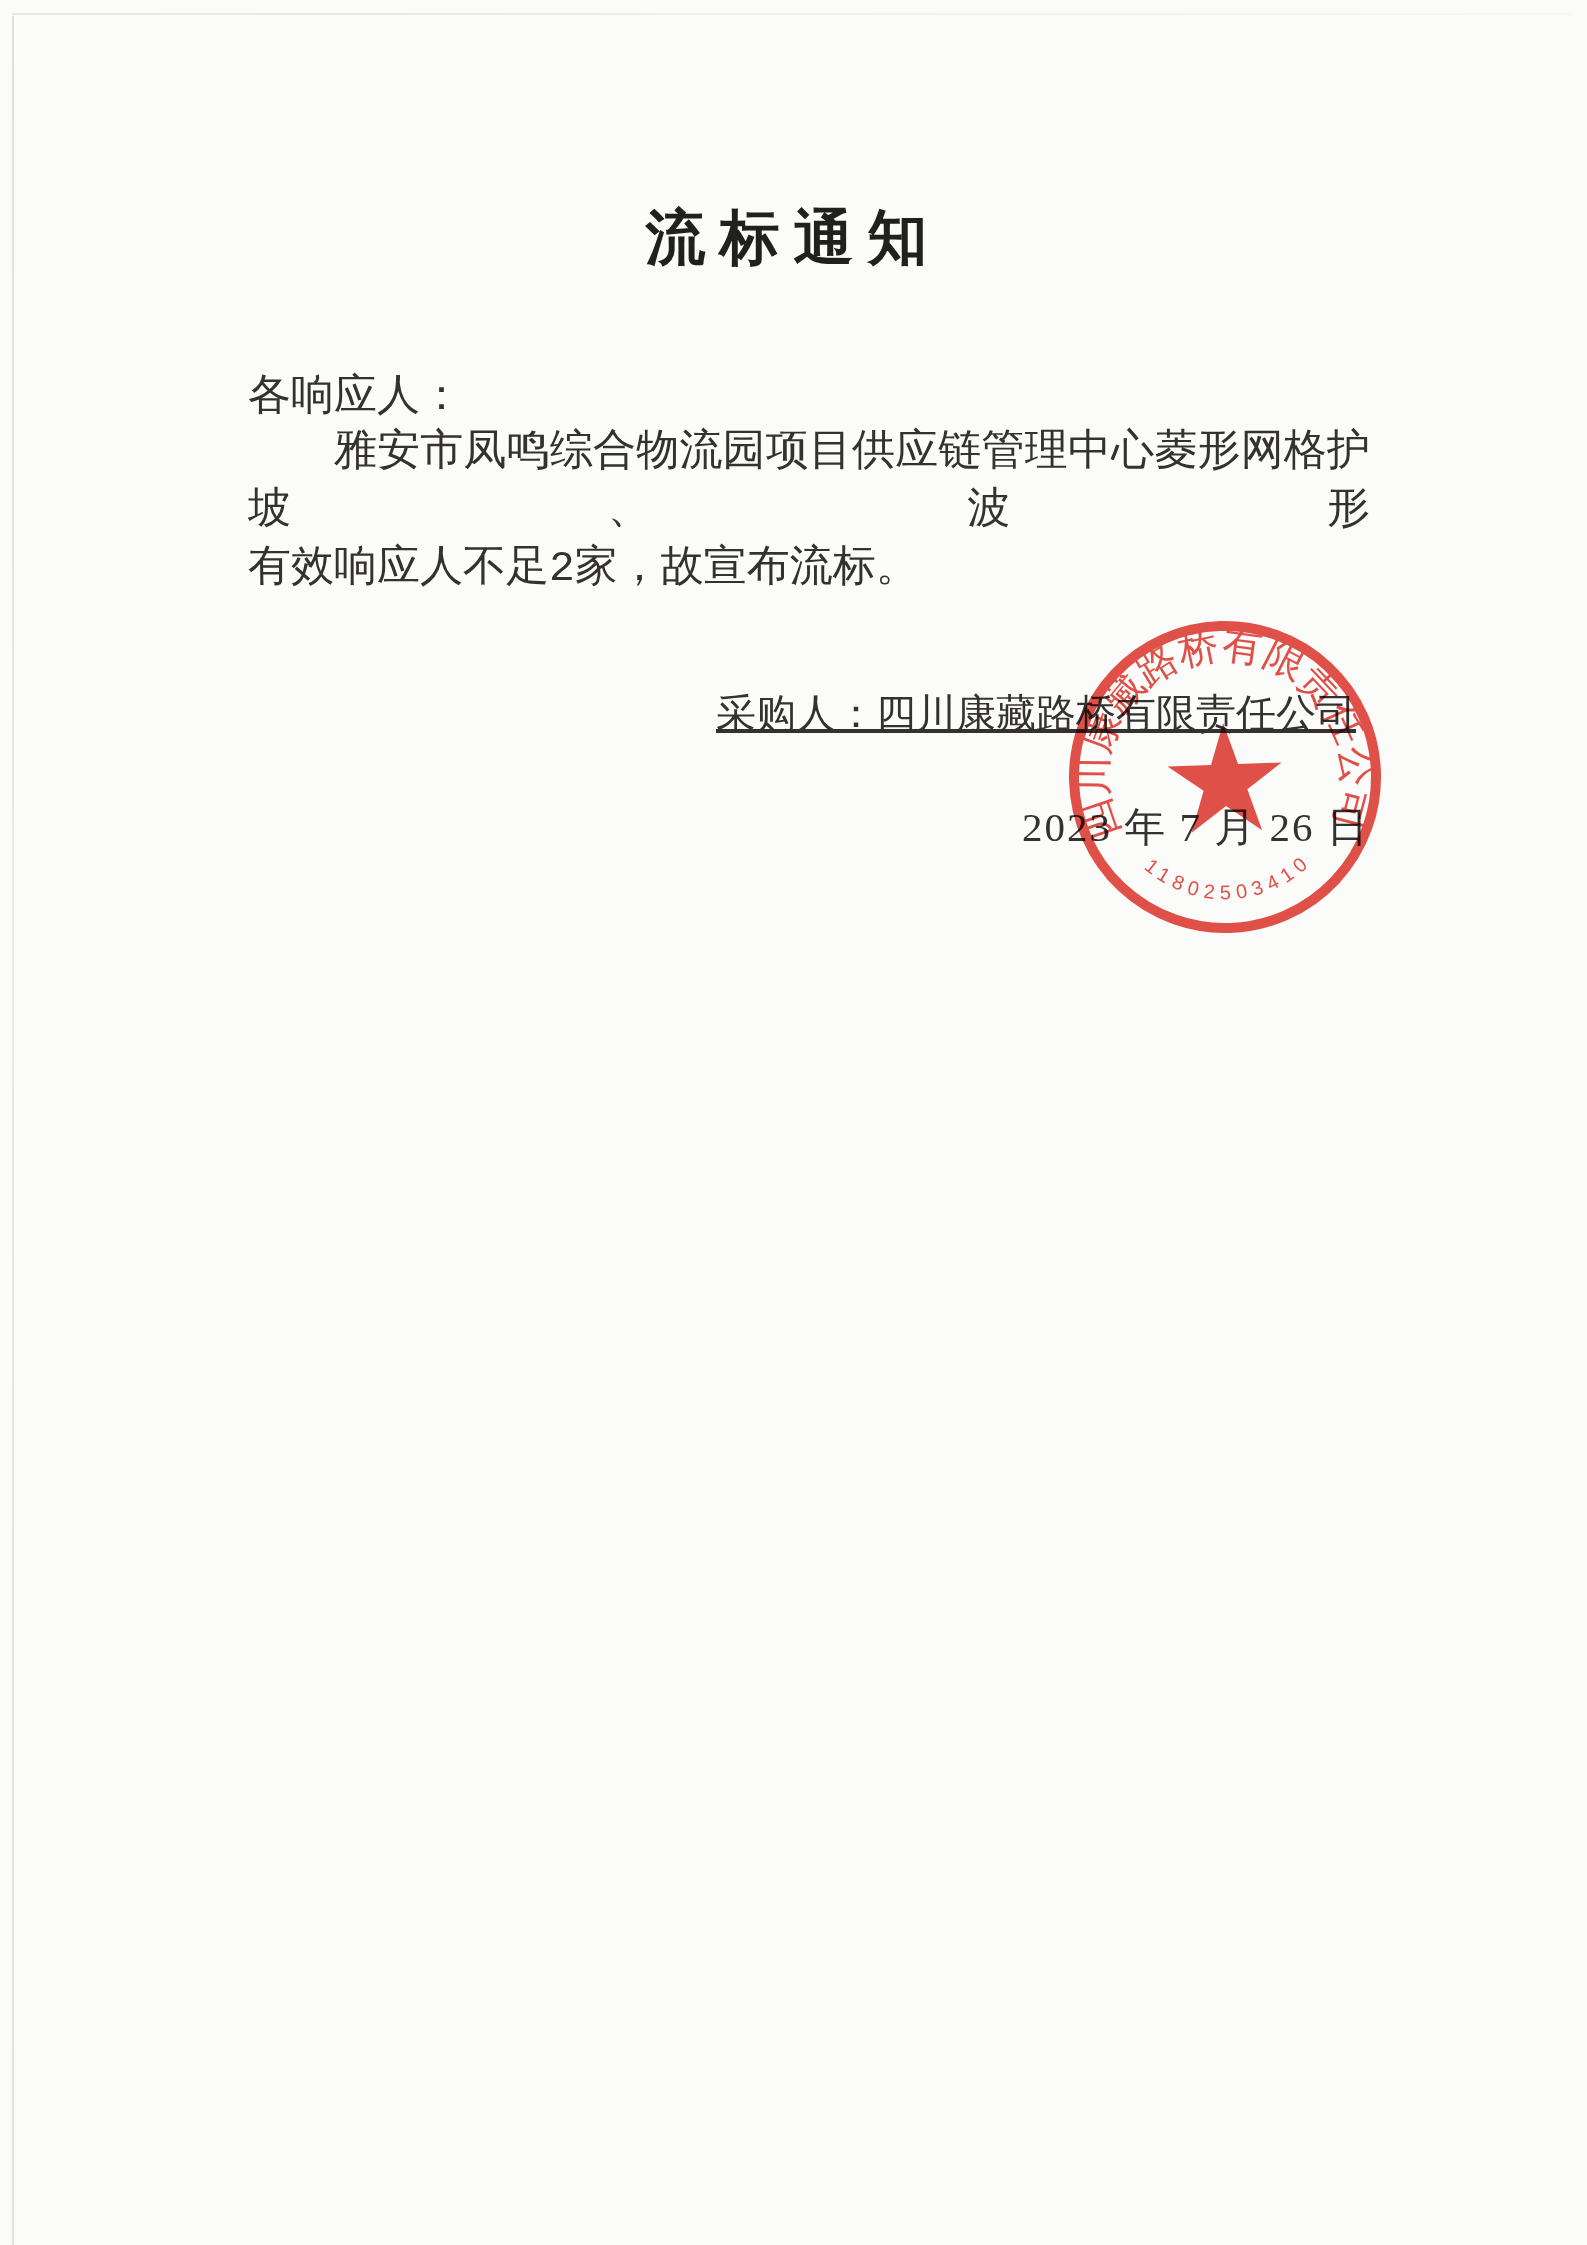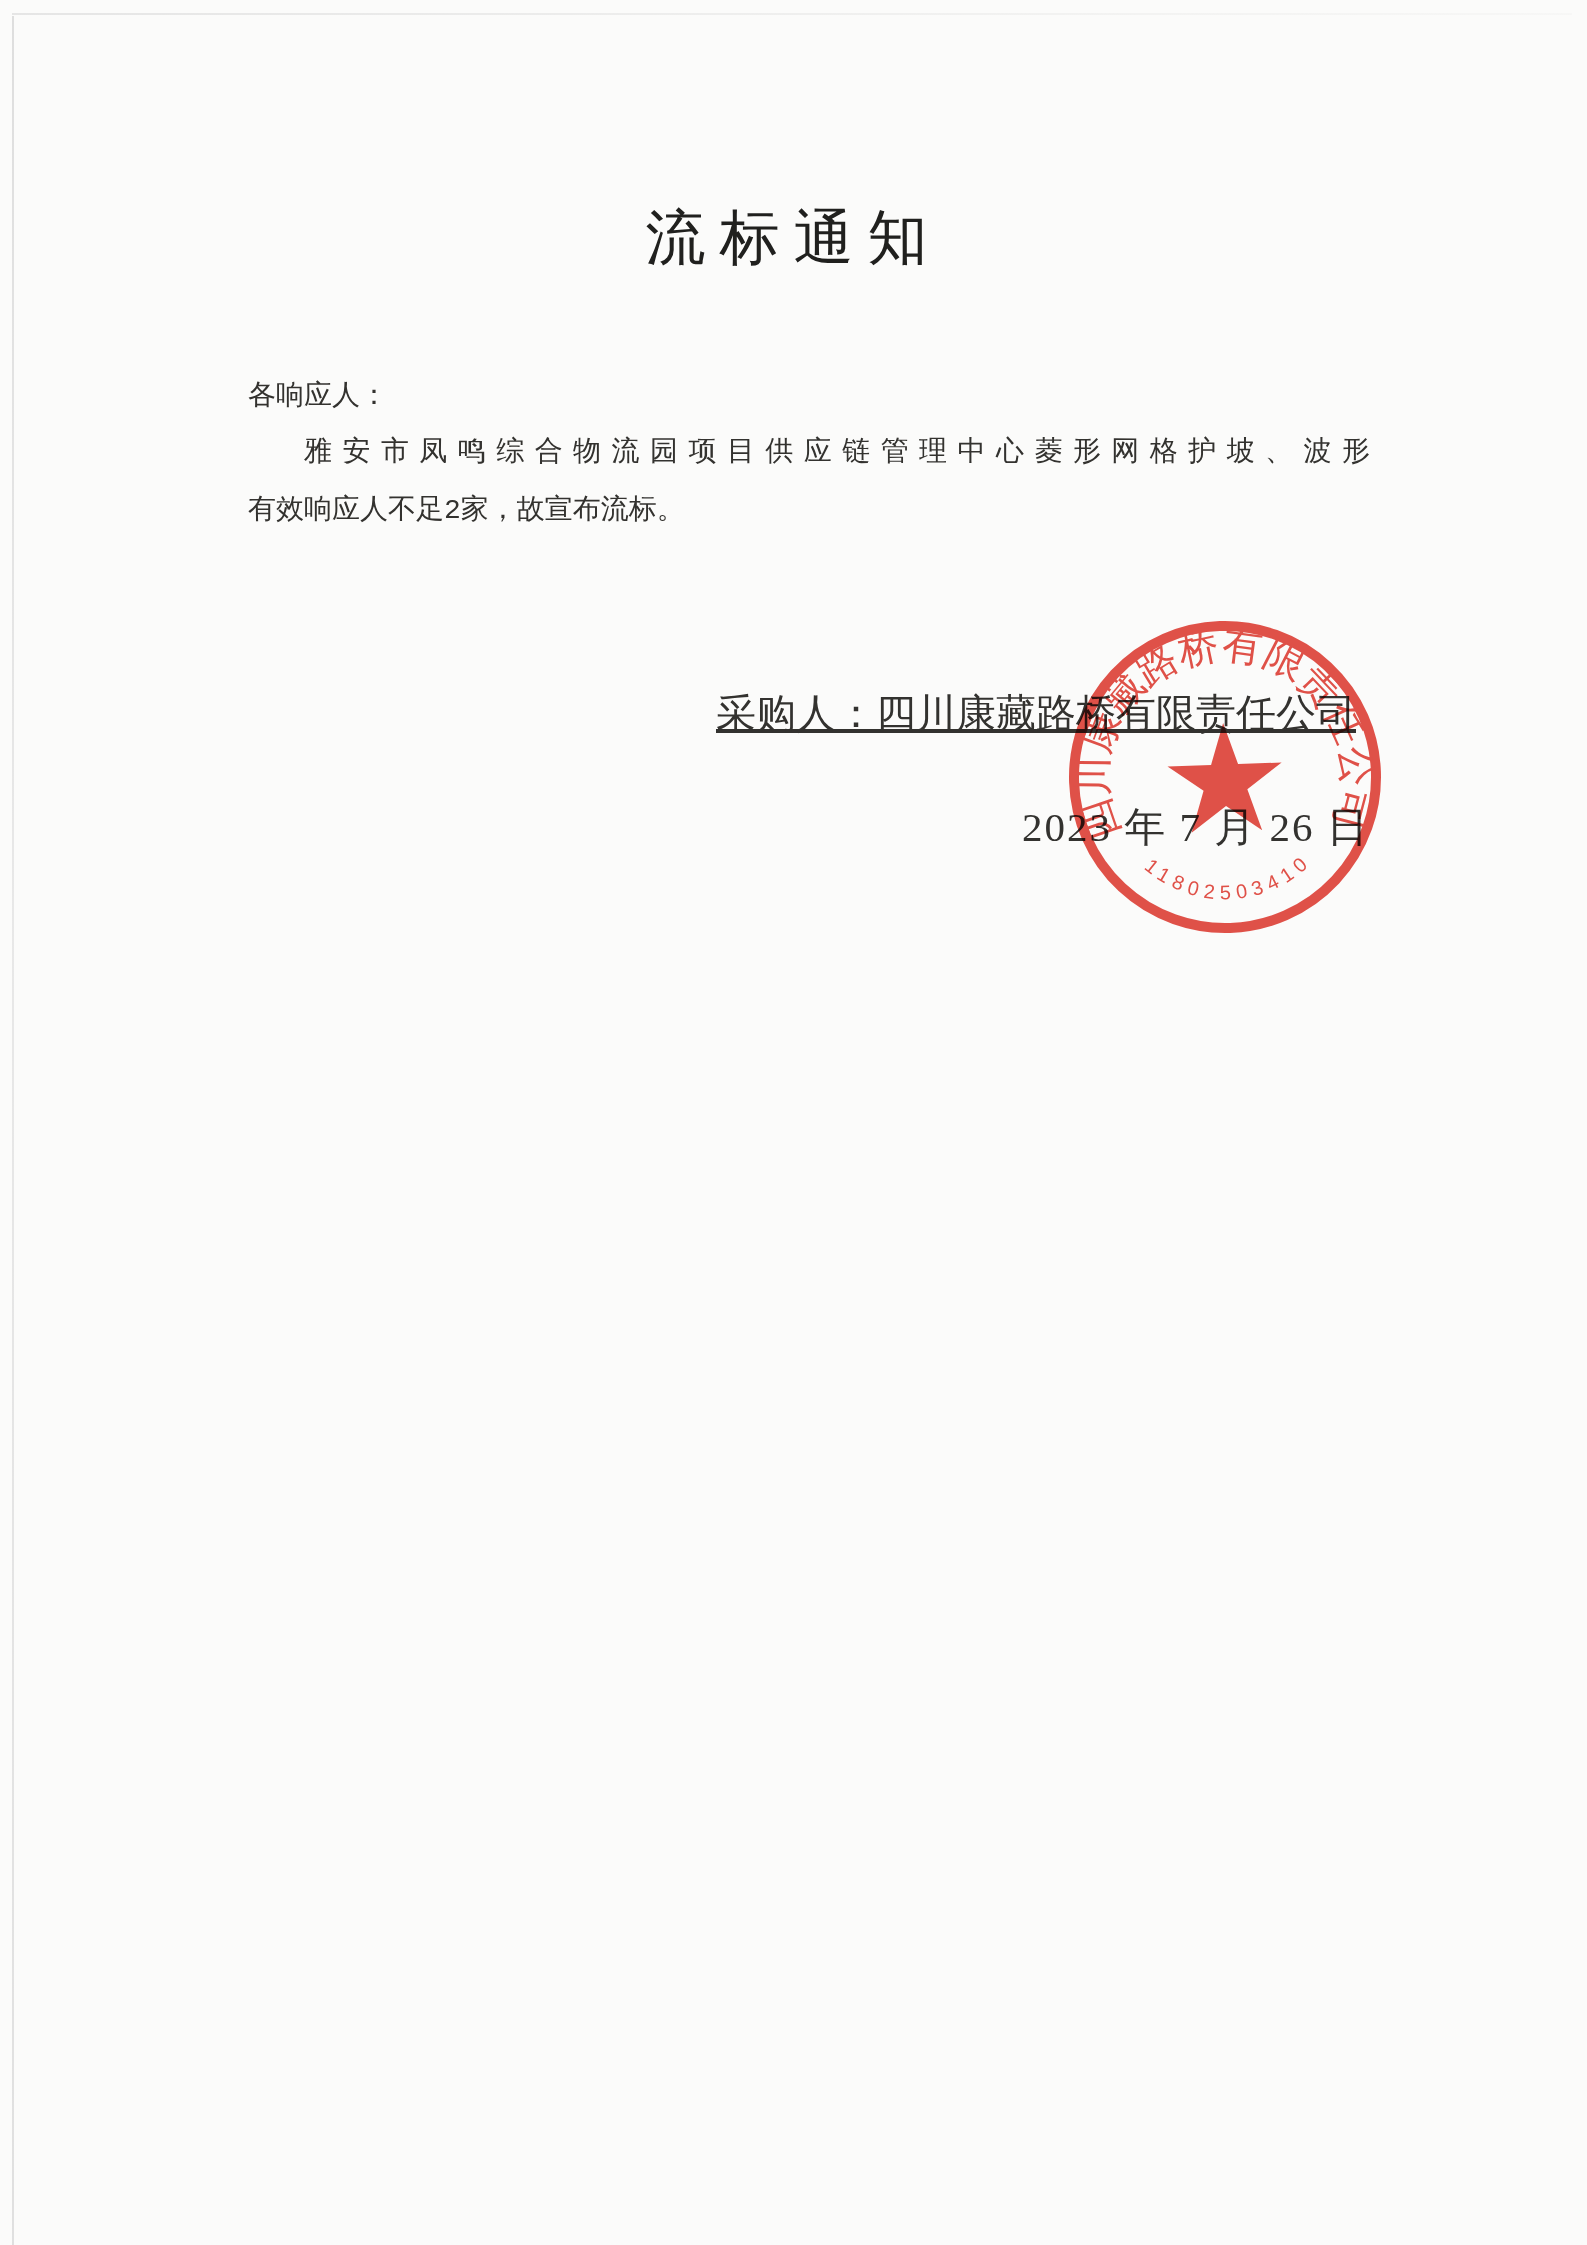--- a/index.html
+++ b/index.html
@@ -19,27 +19,27 @@
     opacity:.8;
   }
   .scan-edge-top{
     position:absolute;left:12px;top:13px;width:1560px;height:2px;
     background:linear-gradient(90deg,#dcdcdc,#efefee 70%,#f5f5f4);
     opacity:.7;
   }
   .doc-title{
     position:absolute;top:198px;left:0;width:100%;
     text-align:center;
-    font-size:60px;font-weight:normal;
+    font-size:60px;font-weight:bold;
     letter-spacing:14px;
     color:#20201e;
   }
   .body-block{
     position:absolute;left:248px;top:366px;width:1122px;
-    font-size:28px;line-height:58px;
+    font-size:43px;line-height:58px;
     color:#33322f;
   }
   .salutation{text-align:left;}
   .para-line{text-align:left;font-family:Liberation Mono, monospace;}
   .para-line.indent{text-indent:2em;}
   .para-line.fill{text-align:justify;text-align-last:justify;}
   .signature-line{
     position:absolute;left:716px;top:686px;
     font-size:40px;color:#33322f;white-space:nowrap;text-decoration:underline;
   }

